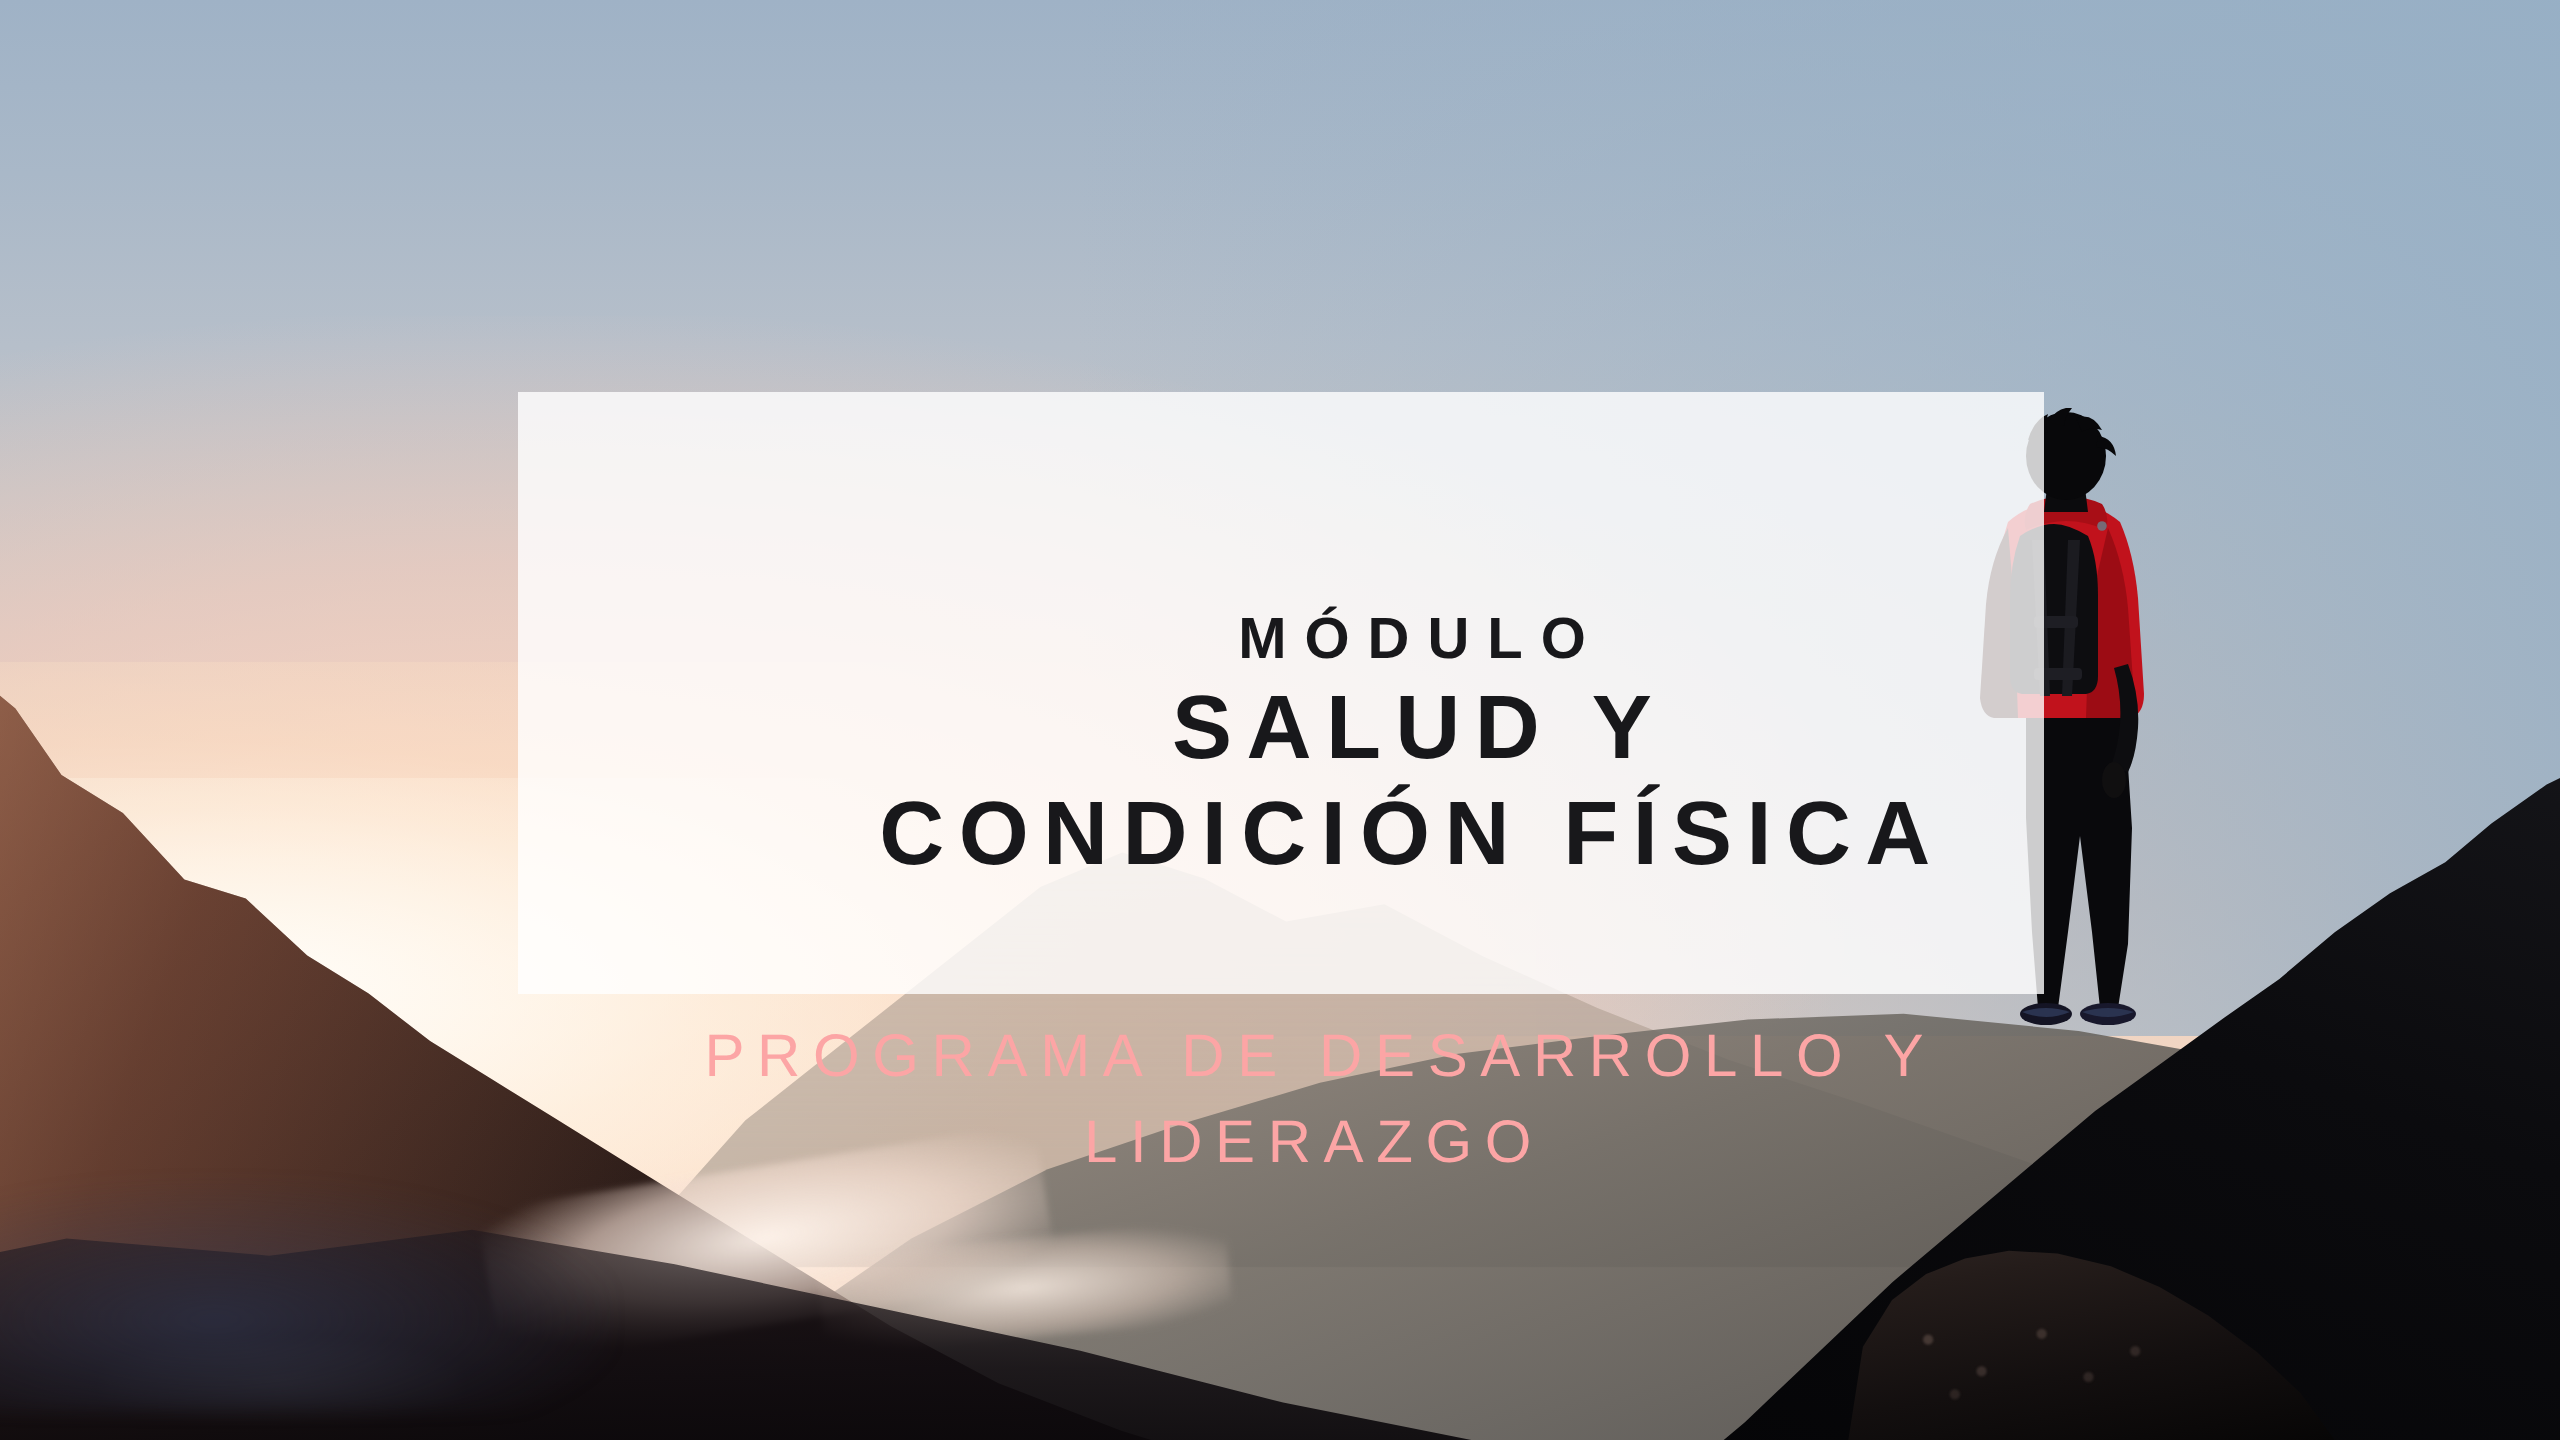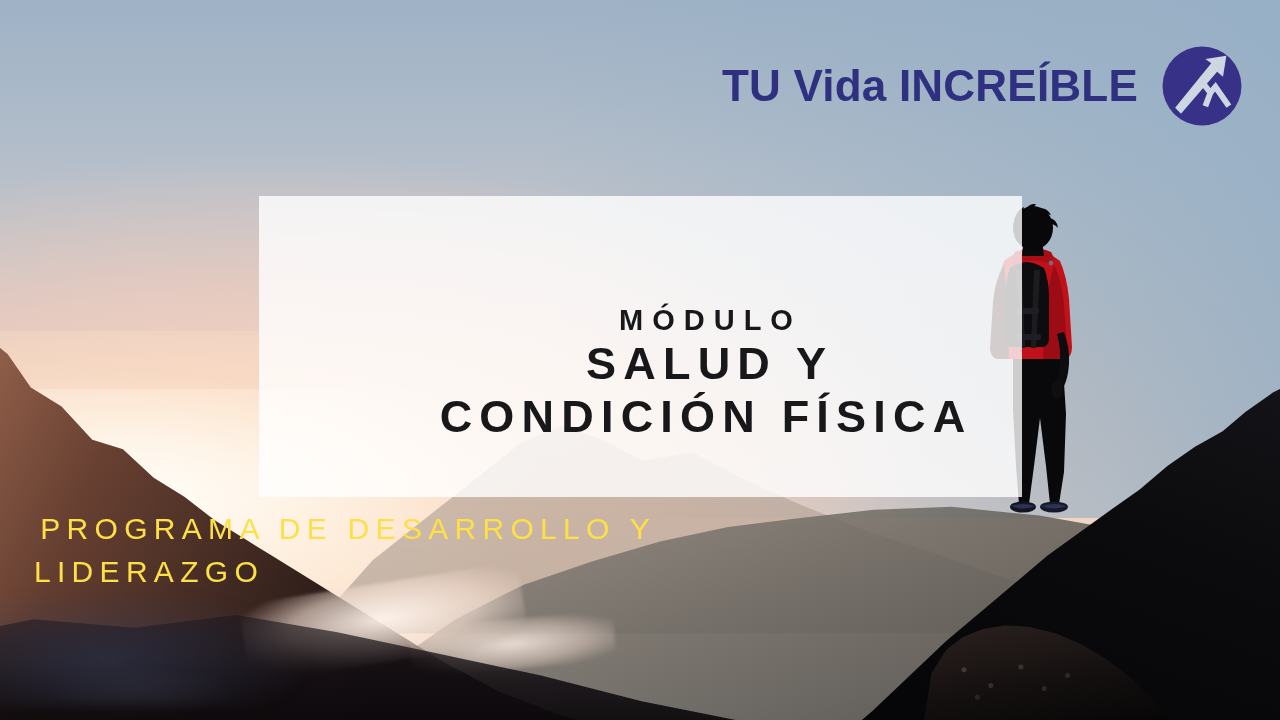--- a/index.html
+++ b/index.html
@@ -182,25 +182,25 @@
     text-indent:.16em;
     line-height:1.18;
     text-align:center;
     margin-top:0;
     white-space:pre-line;
   }
 
   .subtitle {
     position:absolute;
     left:0; right:0; top:508px;
-    text-align:left;
+    text-align:center;
     font-size:30px; font-weight:400; letter-spacing:.21em;
     text-indent:.21em;
     line-height:1.42;
-    color:#fde047;
+    color:#fca5a5;
     white-space:pre-line;
     margin-left:34px;
   }
 
   
   .brand {
     position:absolute;
     right:36px; top:44px;
     display:flex; align-items:center; gap:22px;
   }
@@ -287,29 +287,14 @@
 
   <div class="titleblock">
     <div class="t-module">MÓDULO</div>
     <div class="t-main">SALUD Y
 CONDICIÓN FÍSICA</div>
   </div>
 
   <div class="subtitle">PROGRAMA DE DESARROLLO Y
 LIDERAZGO</div>
 
-  <div class="brand">
-    <div class="brand-text">TU Vida INCREÍBLE</div>
-    <div class="brand-mark">
-      <svg viewBox="0 0 100 100" xmlns="http://www.w3.org/2000/svg">
-        <circle cx="50" cy="50" r="47" fill="#383188"></circle>
-
-        <path d="M47 29 L66 52 L72 46 L86 69 L58 69 L50 57 L40 69 L20 69 Z" fill="#aebfd0" opacity="0"></path>
-
-        <path d="M18 76 L61 23 L54 18 L79 14 L75 39 L68 33 L25 83 Z" fill="#ccd7e2"></path>
-
-        <path d="M30 70 L49 44 L60 58 L66 51 L82 74" fill="none" stroke="#ccd7e2" stroke-width="7" stroke-linejoin="miter" stroke-linecap="butt"></path>
-        <path d="M60 58 L54 74" fill="none" stroke="#ccd7e2" stroke-width="7" stroke-linecap="butt"></path>
-      </svg>
-    </div>
-  </div>
 
 </div>
 
 </body></html>

